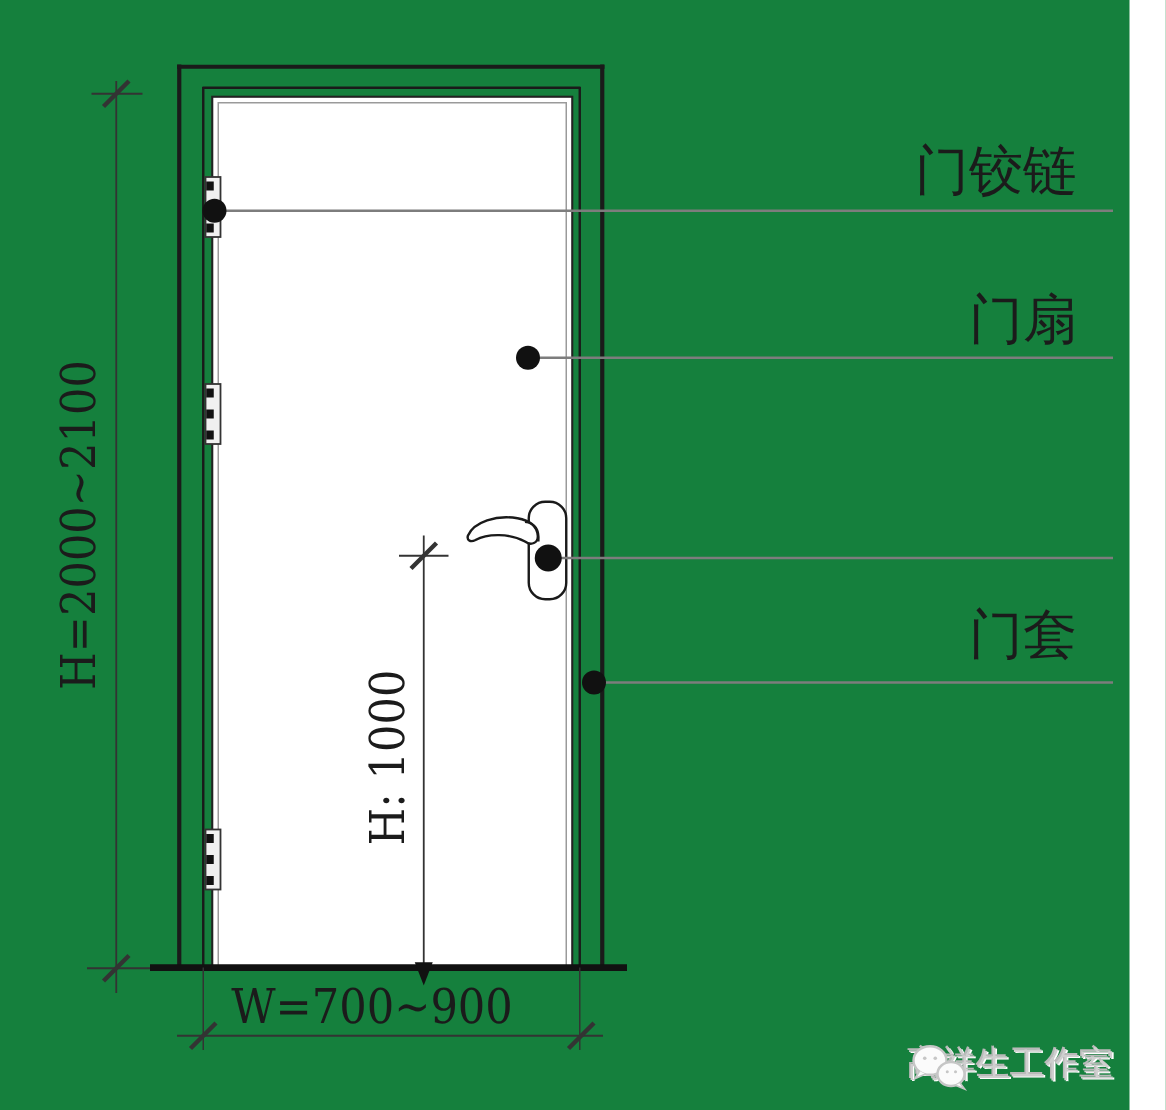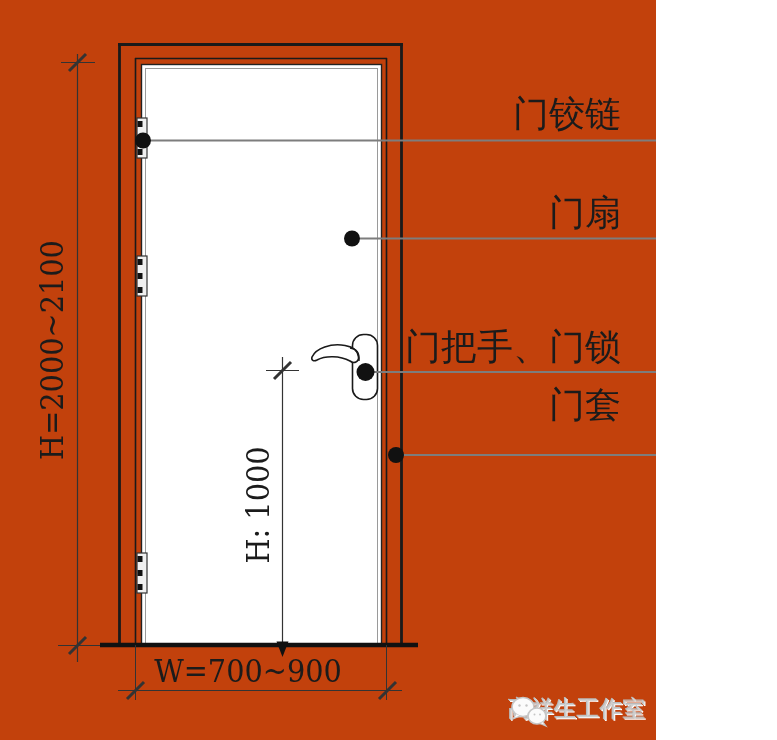--- a/index.html
+++ b/index.html
@@ -1,16 +1,16 @@
 <!DOCTYPE html>
 <html><head>
 <meta charset="utf-8">
 <style>
   html,body{margin:0;padding:0;background:#fff;}
-  .canvas{position:relative;width:656px;height:740px;background:#c2410c;overflow:hidden;
+  .canvas{position:relative;width:753px;height:740px;background:#15803d;overflow:hidden;
           font-family:"Liberation Serif", serif;}
   svg{position:absolute;left:0;top:0;}
   .callout-label{position:absolute;font-size:36px;color:#1b1b1b;white-space:nowrap;
           line-height:1;font-family:"Liberation Serif", serif;}
   .dim-text{position:absolute;font-size:32px;color:#1b1b1b;white-space:nowrap;line-height:1;
           font-family:"DejaVu Serif", serif;font-stretch:condensed;}
   .dim-vert{transform:translate(-50%,-50%) rotate(-90deg);}
   .dim-horiz{transform:translate(-50%,-50%);}
   .watermark{position:absolute;right:10px;top:694px;display:flex;align-items:center;gap:7px;
           color:#cfcfcf;font-size:23px;font-family:"Liberation Sans", sans-serif;
@@ -98,22 +98,21 @@
     <g fill="#111" stroke="none">
       <circle cx="143" cy="140.5" r="8"></circle>
       <circle cx="352" cy="238.5" r="8"></circle>
       <circle cx="365.5" cy="372" r="9"></circle>
       <circle cx="396" cy="455" r="8"></circle>
     </g>
   </svg>
 
   <div class="callout-label" style="right:35px;top:96px;">门铰链</div>
   <div class="callout-label" style="right:35px;top:195px;">门扇</div>
-  <div class="callout-label" style="right:35px;top:329px;">门把手、门锁</div>
-  <div class="callout-label" style="right:35px;top:387px;margin-left:45px;">门套</div>
+  <div class="callout-label" style="right:35px;top:405px;margin-left:45px;">门套</div>
 
   <div class="dim-text dim-vert" style="left:52px;top:350px;">H=2000~2100</div>
   <div class="dim-text dim-vert" style="left:258px;top:505px;">H: 1000</div>
   <div class="dim-text dim-horiz" style="left:248px;top:671px;">W=700~900</div>
 
   <div class="watermark">
     <svg width="42" height="36" viewBox="0 0 42 36">
       <ellipse cx="15" cy="13" rx="11" ry="9.5" fill="#fbfbfb" stroke="#c6c6c6" stroke-width="1.6"></ellipse>
       <path d="M8,20 L5,25 L12,22" fill="#fbfbfb" stroke="#c6c6c6" stroke-width="1.2"></path>
       <ellipse cx="29" cy="22" rx="9" ry="8" fill="#fbfbfb" stroke="#c6c6c6" stroke-width="1.6"></ellipse>

